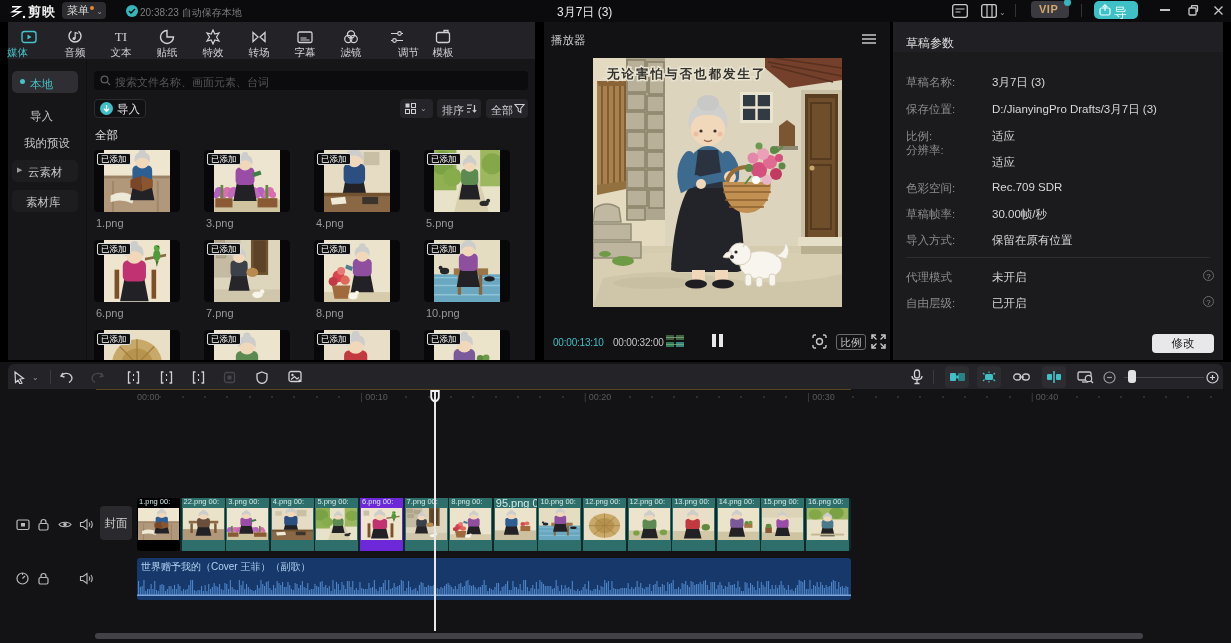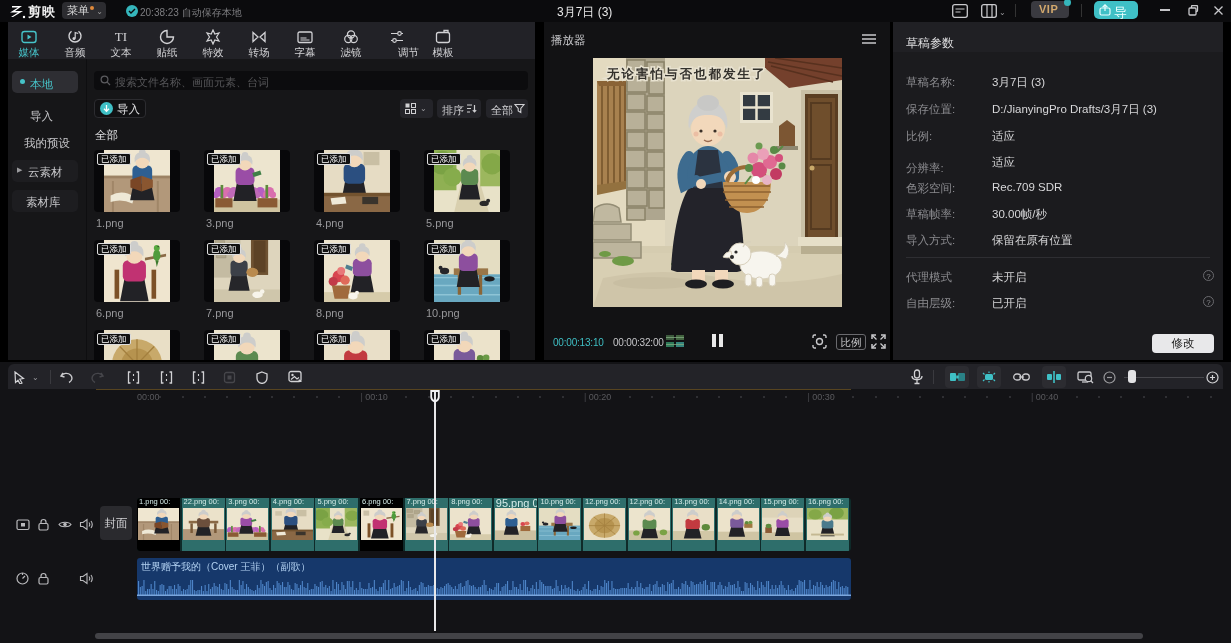--- a/index.html
+++ b/index.html
@@ -51,21 +51,21 @@
   </svg>
 <svg class="a" style="left:1213px;top:5px" width="11" height="11" viewBox="0 0 11 11">
     <path d="M1.5 1.5 L9.5 9.5 M9.5 1.5 L1.5 9.5" stroke="#c9c9cc" stroke-width="1.3"></path>
   </svg>
 <div class="a" style="left:8px;top:22px;width:527px;height:338px;background:#161618"></div>
 <div class="a" style="left:8px;top:22px;width:527px;height:37px;background:#222227"></div>
 <svg class="a" style="left:21px;top:29px" width="16" height="16" viewBox="0 0 16 16">
     <rect x="1" y="2.5" width="14" height="11" rx="2.5" fill="none" stroke="#46c3c9" stroke-width="1.4"></rect>
     <path d="M6.5 5.5 L10.5 8 L6.5 10.5 Z" fill="#46c3c9"></path>
   </svg>
-<div class="a" style="left:7px;top:46px;width:44px;text-align:center;font-size:10.5px;color:#46c3c9">媒体</div>
+<div class="a" style="left:7px;top:46px;width:44px;font-size:10.5px;color:#46c3c9">媒体</div>
 <svg class="a" style="left:67px;top:29px" width="16" height="16" viewBox="0 0 16 16">
     <path d="M11.5 2.2 A6 6 0 1 1 4.5 2.2" fill="none" stroke="#d2d2d5" stroke-width="1.4"></path>
     <path d="M8.2 9.5 V3.5 l3 1" stroke="#d2d2d5" stroke-width="1.2" fill="none"></path>
     <circle cx="7" cy="9.6" r="1.5" fill="#d2d2d5"></circle>
   </svg>
 <div class="a" style="left:53px;top:46px;width:44px;text-align:center;font-size:10.5px;color:#d2d2d5">音频</div>
 <svg class="a" style="left:113px;top:29px" width="16" height="16" viewBox="0 0 16 16">
     <text x="8" y="12" font-size="13" font-family="Liberation Serif" fill="#d2d2d5" text-anchor="middle">TI</text>
   </svg>
 <div class="a" style="left:99px;top:46px;width:44px;text-align:center;font-size:10.5px;color:#d2d2d5">文本</div>
@@ -515,21 +515,21 @@
   </svg>
 <div class="a" style="left:893px;top:22px;width:330px;height:338px;background:#1b1b1e"></div>
 <div class="a" style="left:893px;top:22px;width:330px;height:30px;background:#202024"></div>
 <div class="a" style="left:906px;top:35px;font-size:12px;color:#dcdcde">草稿参数</div>
 <div class="a" style="left:906px;top:75px;font-size:11.5px;color:#8b8b8f">草稿名称:</div>
 <div class="a" style="left:992px;top:75px;font-size:11.5px;color:#d8d8da">3月7日 (3)</div>
 <div class="a" style="left:906px;top:102px;font-size:11.5px;color:#8b8b8f">保存位置:</div>
 <div class="a" style="left:992px;top:102px;font-size:11.5px;color:#d8d8da">D:/JianyingPro Drafts/3月7日 (3)</div>
 <div class="a" style="left:906px;top:129px;font-size:11.5px;color:#8b8b8f">比例:</div>
 <div class="a" style="left:992px;top:129px;font-size:11.5px;color:#d8d8da">适应</div>
-<div class="a" style="left:906px;top:161px;font-size:11.5px;color:#8b8b8f">分辨率:</div>
+<div class="a" style="left:906px;top:143px;font-size:11.5px;color:#8b8b8f">分辨率:</div>
 <div class="a" style="left:992px;top:155px;font-size:11.5px;color:#d8d8da">适应</div>
 <div class="a" style="left:906px;top:181px;font-size:11.5px;color:#8b8b8f">色彩空间:</div>
 <div class="a" style="left:992px;top:181px;font-size:11.5px;color:#d8d8da">Rec.709 SDR</div>
 <div class="a" style="left:906px;top:207px;font-size:11.5px;color:#8b8b8f">草稿帧率:</div>
 <div class="a" style="left:992px;top:207px;font-size:11.5px;color:#d8d8da">30.00帧/秒</div>
 <div class="a" style="left:906px;top:233px;font-size:11.5px;color:#8b8b8f">导入方式:</div>
 <div class="a" style="left:992px;top:233px;font-size:11.5px;color:#d8d8da">保留在原有位置</div>
 <div class="a" style="left:906px;top:257px;width:304px;height:1px;background:#2e2e32"></div>
 <div class="a" style="left:906px;top:270px;font-size:11.5px;color:#8b8b8f">代理模式</div>
 <div class="a" style="left:992px;top:270px;font-size:11.5px;color:#d8d8da">未开启</div>
@@ -807,21 +807,21 @@
           <path d="M38.0 78.0 L43.0 52.0 L65.0 52.0 L70.0 78.0 Z" fill="#222226"></path>
           <rect x="41.0" y="32.0" width="26.0" height="24.0" rx="6.0" fill="#5c8a50"></rect>
           <circle cx="54" cy="27.0" r="9.0" fill="#f2d8ba"></circle>
           <path d="M44.0 28.0 Q42.0 14.0 54 15.0 Q66.0 14.0 64.0 28.0 Q60.0 22.0 54 22.0 Q48.0 22.0 44.0 28.0 Z" fill="#cdcdcb"></path>
           <circle cx="54" cy="15.0" r="4.5" fill="#cdcdcb"></circle>
           <ellipse cx="76" cy="84" rx="7" ry="4" fill="#2a2a2a"></ellipse>
           <circle cx="82" cy="80" r="3" fill="#2a2a2a"></circle>
         </svg>
       </div>
 </div>
-<div class="a" style="left:223.0px;top:0;width:43.1px;height:53px;background:#000000;overflow:hidden">
+<div class="a" style="left:223.0px;top:0;width:43.1px;height:53px;background:#6d28d9;overflow:hidden">
 <div class="a" style="left:2px;top:-1px;width:60px;font-size:7.5px;color:#d5ece9;white-space:nowrap">6.png 00:</div>
 <div class="a" style="left:1px;top:10px;width:41px;height:32px;background:#0f2a29">
         <svg width="41" height="32" viewBox="0 0 100 100" preserveAspectRatio="none">
           <rect width="100" height="100" fill="#efe5cf"></rect>
           <rect x="6" y="8" width="14" height="16" fill="#c9bfa6"></rect>
           <path d="M62 30 L94 24 L94 28 L62 34 Z" fill="#8a6a46"></path>
           <rect x="16" y="48" width="7" height="44" fill="#7c5128"></rect>
           <rect x="72" y="48" width="7" height="44" fill="#7c5128"></rect>
           <path d="M24.4 95.7 L31.15 60.6 L60.85 60.6 L67.6 95.7 Z" fill="#222226"></path>
           <rect x="28.45" y="33.6" width="35.1" height="32.400000000000006" rx="8.100000000000001" fill="#c13272"></rect>

